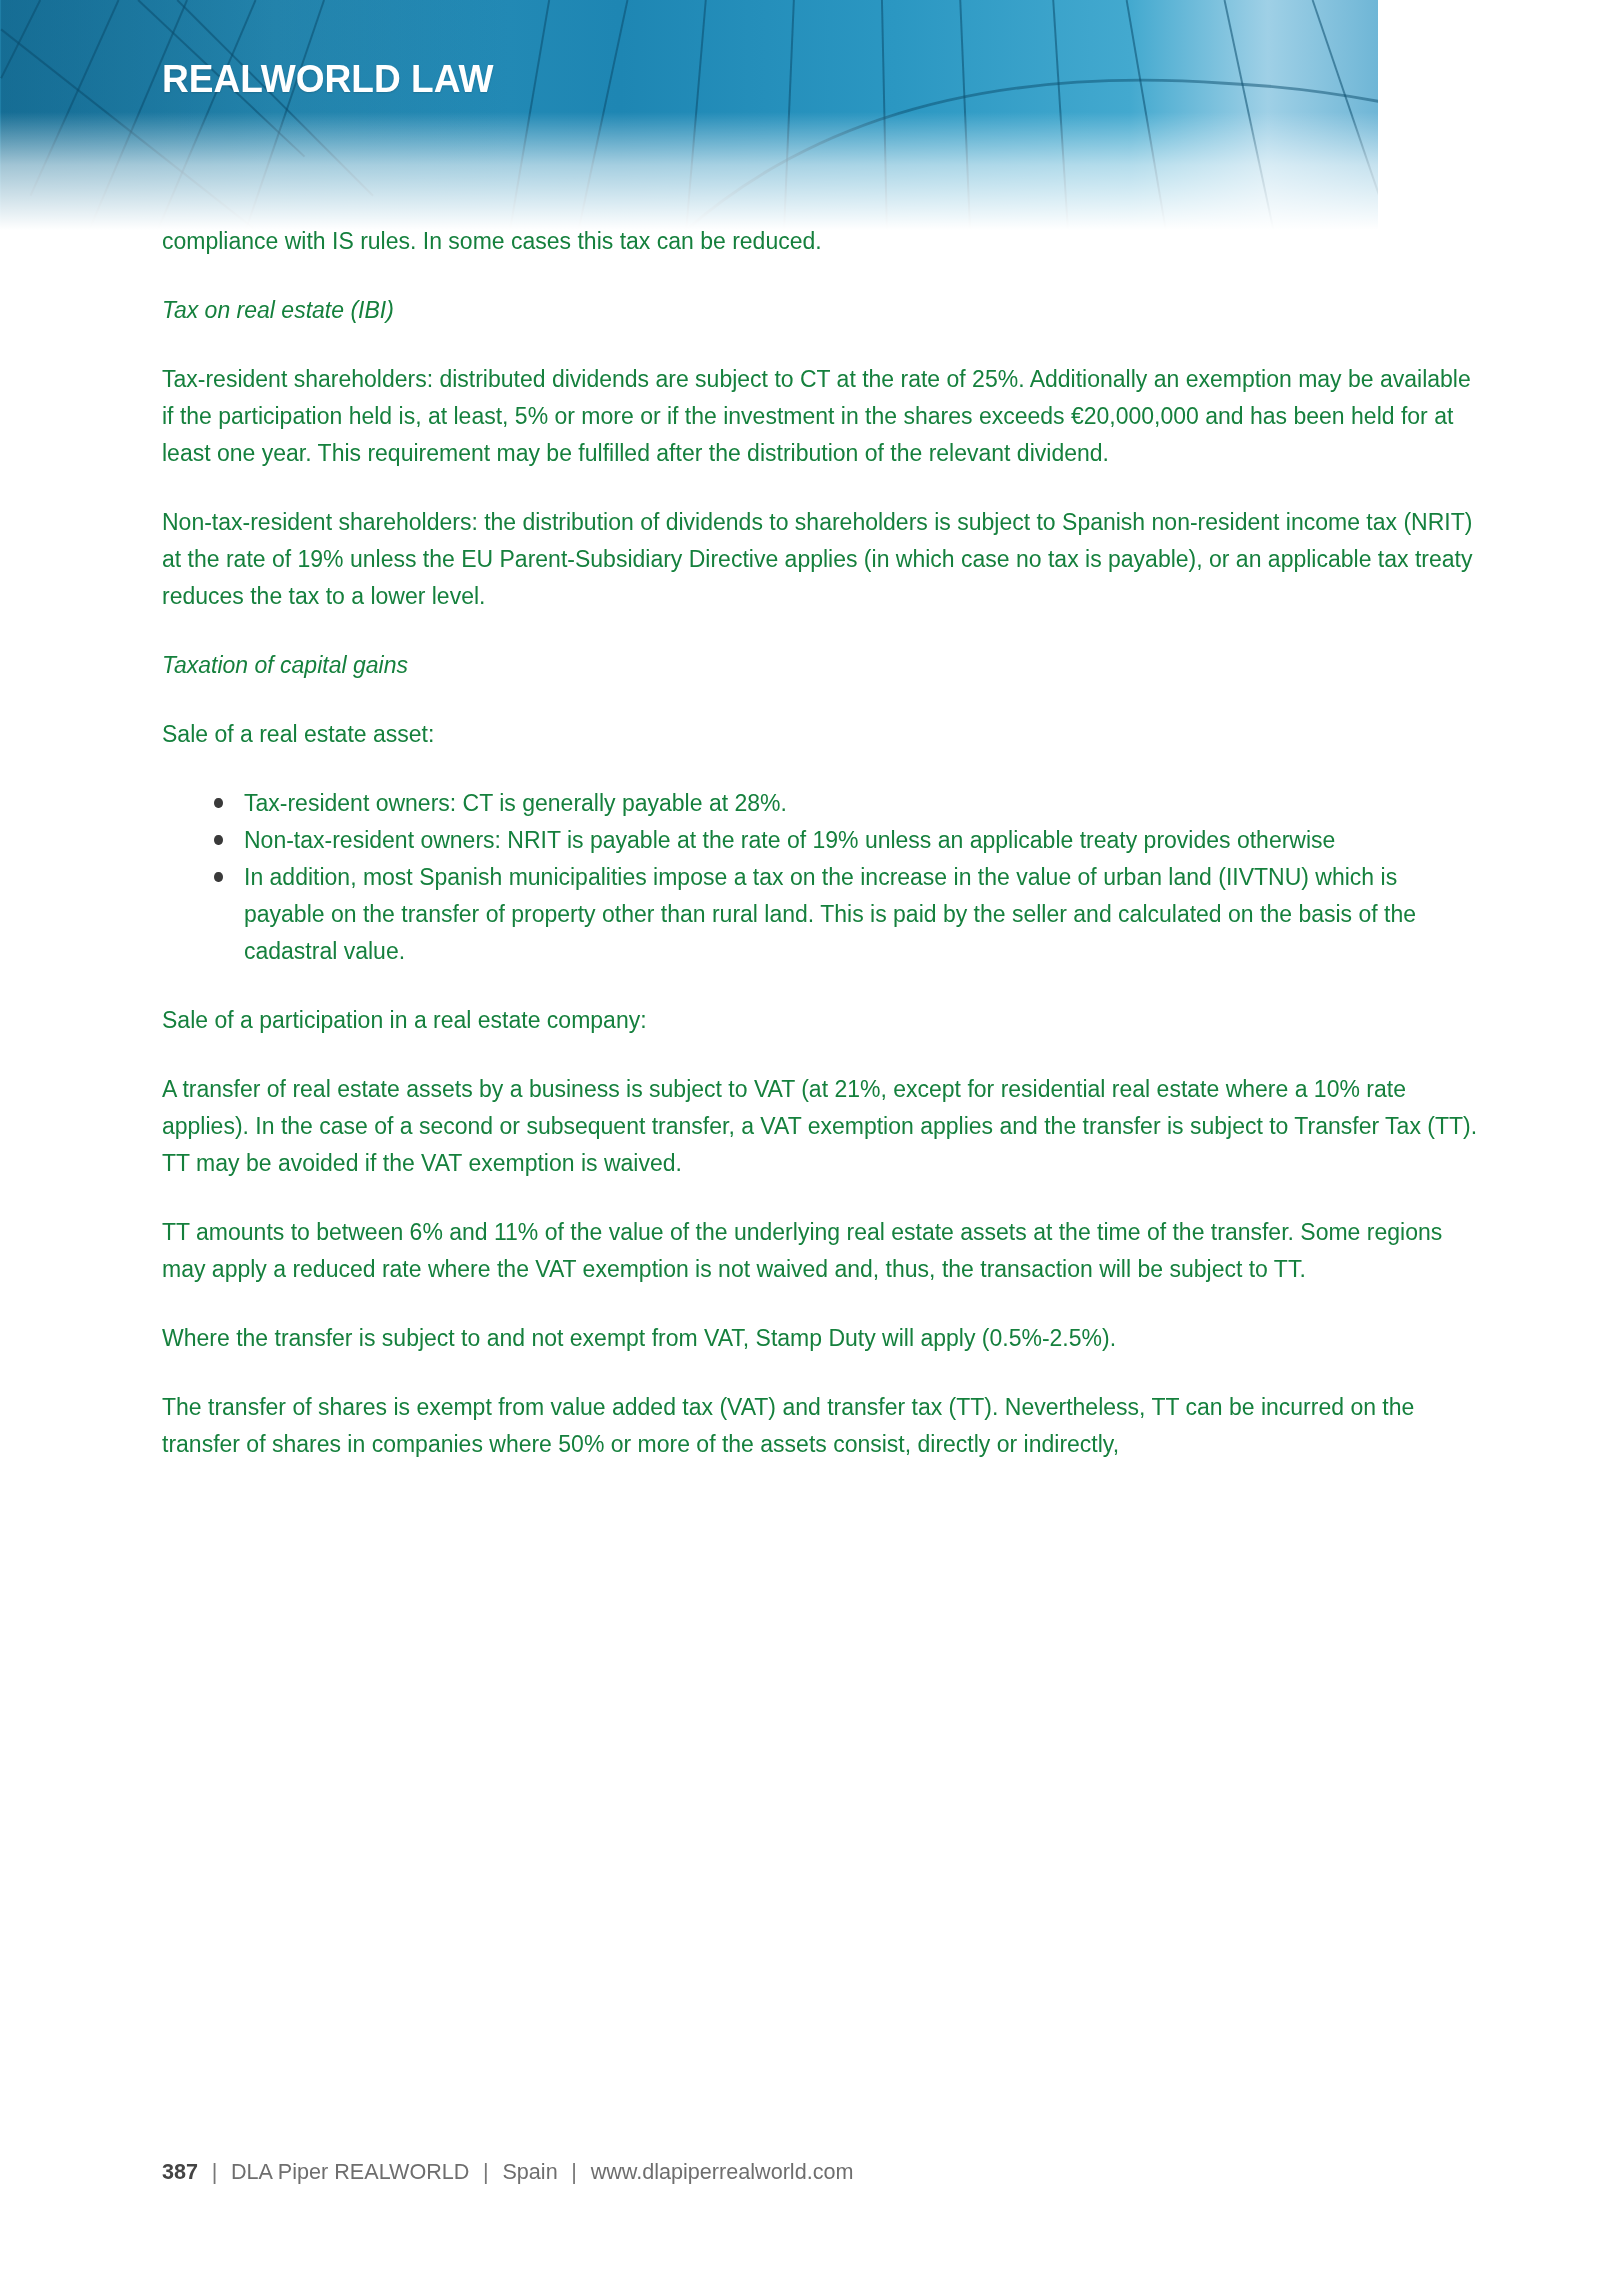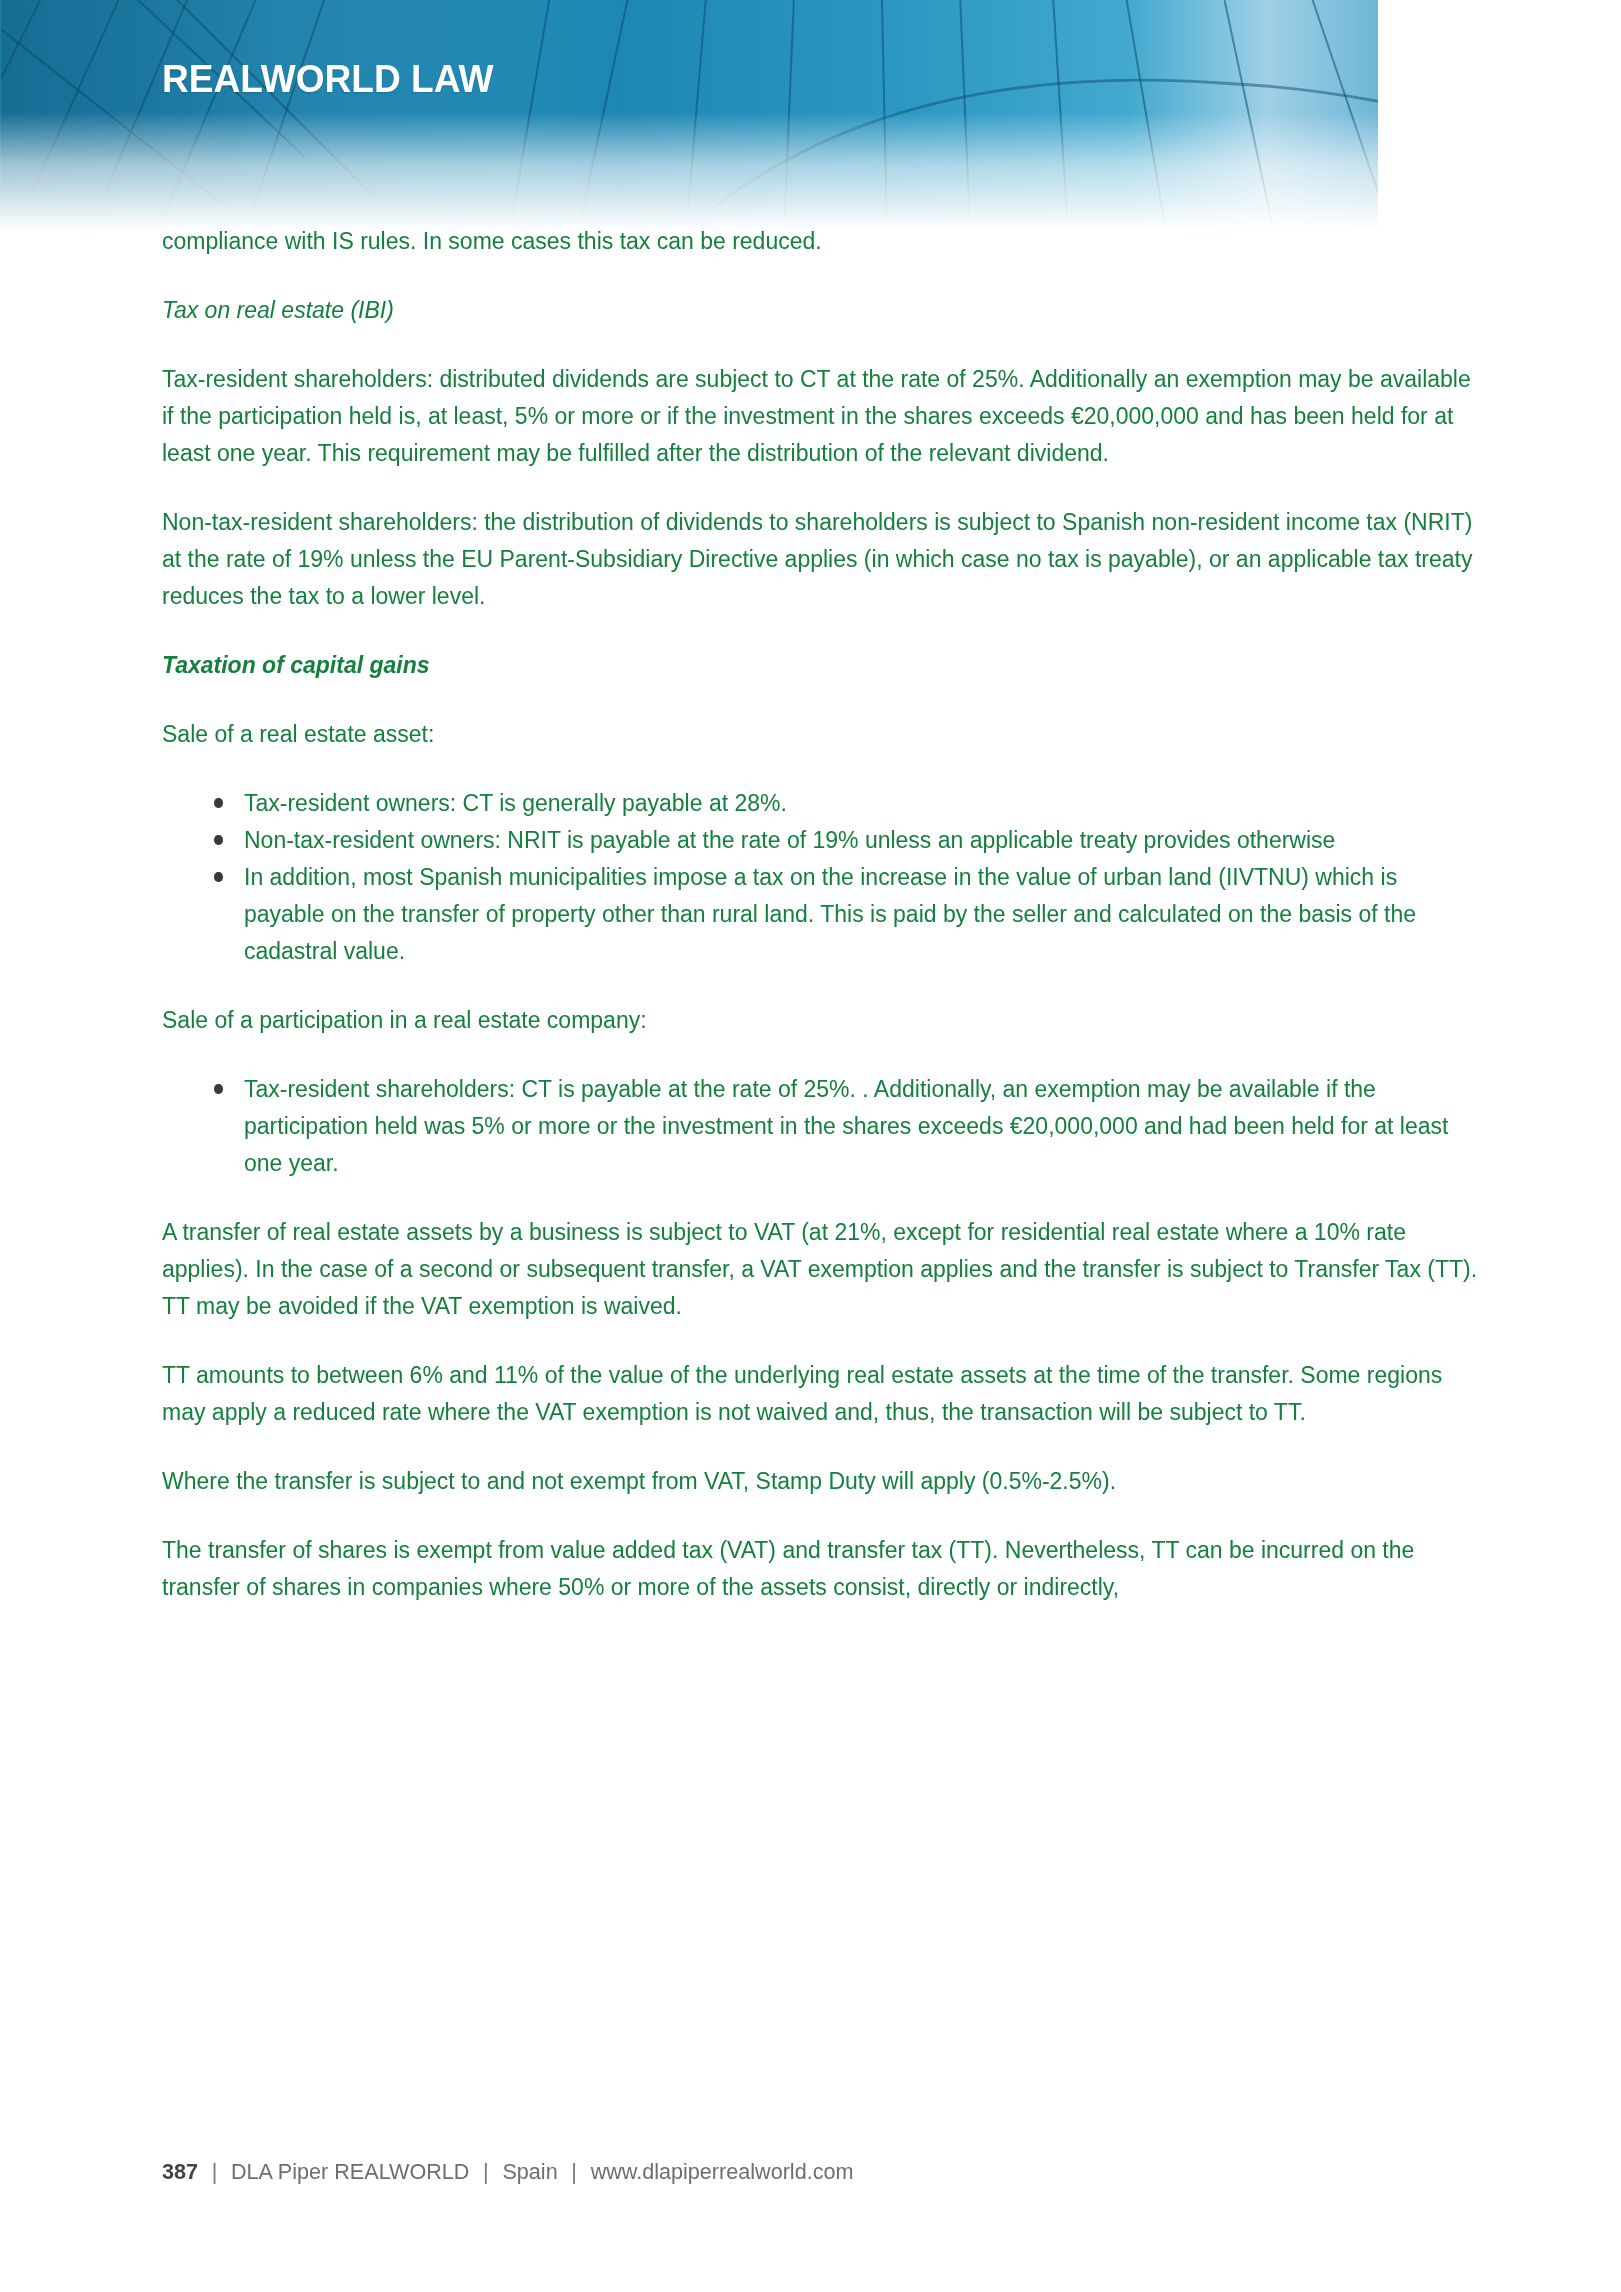--- a/index.html
+++ b/index.html
@@ -25,21 +25,21 @@
     font-size: 39px; color: #ffffff; letter-spacing: 0px;
     text-shadow: 0 1px 2px rgba(0,0,0,0.15);
     transform: scaleX(0.95); transform-origin: left center;
   }
   .content {
     position: absolute; left: 162px; top: 223px; width: 1318px;
     font-size: 23px; line-height: 37px; color: #15803d;
   }
   .content p { margin: 0 0 32px 0; }
   .content p.sub { font-style: italic; margin-bottom: 32px; }
-  .content p.head { font-style: italic; font-weight: bold; margin-bottom: 32px; }
+  .content p.head { font-style: italic; font-weight: normal; margin-bottom: 32px; }
   .content ul { margin: 0 0 32px 0; padding: 0 0 0 82px; list-style: none; }
   .content ul li { position: relative; margin: 0; }
   .content ul li::before {
     content: ""; position: absolute; left: -30px; top: 12.7px;
     width: 8.8px; height: 10.8px; border-radius: 50%; background: #3a3a3a;
   }
   .footer {
     position: absolute; left: 162px; top: 2159px;
     font-size: 21.6px; color: #6e6e6e; white-space: nowrap;
   }
@@ -96,21 +96,20 @@
   <p>Non-tax-resident shareholders: the distribution of dividends to shareholders is subject to Spanish non-resident income tax (NRIT) at the rate of 19% unless the EU Parent-Subsidiary Directive applies (in which case no tax is payable), or an applicable tax treaty reduces the tax to a lower level.</p>
   <p class="head">Taxation of capital gains</p>
   <p>Sale of a real estate asset:</p>
   <ul>
     <li>Tax-resident owners: CT is generally payable at 28%.</li>
     <li>Non-tax-resident owners: NRIT is payable at the rate of 19% unless an applicable treaty provides otherwise</li>
     <li>In addition, most Spanish municipalities impose a tax on the increase in the value of urban land (IIVTNU) which is payable on the transfer of property other than rural land. This is paid by the seller and calculated on the basis of the cadastral value.</li>
   </ul>
   <p>Sale of a participation in a real estate company:</p>
   <ul>
-    <li>Tax-resident shareholders: CT is payable at the rate of 25%. . Additionally, an exemption may be available if the participation held was 5% or more or the investment in the shares exceeds €20,000,000 and had been held for at least one year.</li>
   </ul>
   <p>A transfer of real estate assets by a business is subject to VAT (at 21%, except for residential real estate where a 10% rate applies). In the case of a second or subsequent transfer, a VAT exemption applies and the transfer is subject to Transfer Tax (TT). TT may be avoided if the VAT exemption is waived.</p>
   <p>TT amounts to between 6% and 11% of the value of the underlying real estate assets at the time of the transfer. Some regions may apply a reduced rate where the VAT exemption is not waived and, thus, the transaction will be subject to TT.</p>
   <p>Where the transfer is subject to and not exempt from VAT, Stamp Duty will apply (0.5%-2.5%).</p>
   <p>The transfer of shares is exempt from value added tax (VAT) and transfer tax (TT). Nevertheless, TT can be incurred on the transfer of shares in companies where 50% or more of the assets consist, directly or indirectly,</p>
 </div>
 
 <div class="footer">
   <span class="page-num">387</span><span class="sep">|</span><span>DLA Piper REALWORLD</span><span class="sep">|</span><span>Spain</span><span class="sep">|</span><span>www.dlapiperrealworld.com</span>
 </div>

